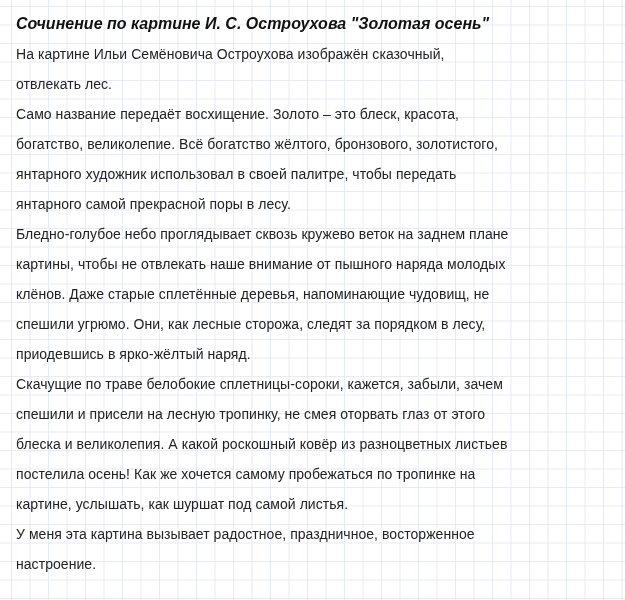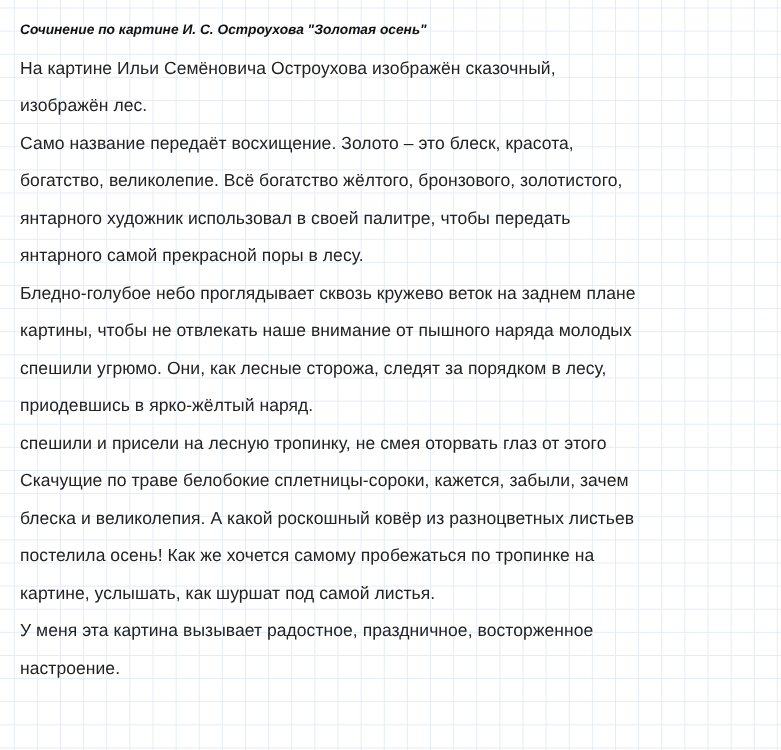--- a/index.html
+++ b/index.html
@@ -19,21 +19,21 @@
       font-family: "Liberation Sans", "DejaVu Sans", sans-serif;
       color: #222222;
     }
     .page {
       position: absolute;
       left: 16px;
       top: 9px;
       width: 600px;
     }
     .title {
-      font-size: 11px;
+      font-size: 16px;
       font-weight: bold;
       font-style: italic;
       line-height: 30px;
       height: 30px;
       white-space: nowrap;
       color: #111111;
     }
     .line {
       font-size: 14px;
       line-height: 30px;
@@ -41,29 +41,30 @@
       white-space: nowrap;
       letter-spacing: 0.05px;
     }
   </style>
 </head>
 <body>
 
 <div class="page">
   <div class="title">Сочинение по картине И. С. Остроухова "Золотая осень"</div>
   <div class="line">На картине Ильи Семёновича Остроухова изображён сказочный,</div>
-  <div class="line">изображён лес.</div>
+  <div class="line">отвлекать лес.</div>
   <div class="line">Само название передаёт восхищение. Золото – это блеск, красота,</div>
   <div class="line">богатство, великолепие. Всё богатство жёлтого, бронзового, золотистого,</div>
   <div class="line">янтарного художник использовал в своей палитре, чтобы передать</div>
   <div class="line">янтарного самой прекрасной поры в лесу.</div>
   <div class="line">Бледно-голубое небо проглядывает сквозь кружево веток на заднем плане</div>
   <div class="line">картины, чтобы не отвлекать наше внимание от пышного наряда молодых</div>
+  <div class="line">клёнов. Даже старые сплетённые деревья, напоминающие чудовищ, не</div>
   <div class="line">спешили угрюмо. Они, как лесные сторожа, следят за порядком в лесу,</div>
   <div class="line">приодевшись в ярко-жёлтый наряд.</div>
+  <div class="line">Скачущие по траве белобокие сплетницы-сороки, кажется, забыли, зачем</div>
   <div class="line">спешили и присели на лесную тропинку, не смея оторвать глаз от этого</div>
-  <div class="line">Скачущие по траве белобокие сплетницы-сороки, кажется, забыли, зачем</div>
   <div class="line">блеска и великолепия. А какой роскошный ковёр из разноцветных листьев</div>
   <div class="line">постелила осень! Как же хочется самому пробежаться по тропинке на</div>
   <div class="line">картине, услышать, как шуршат под самой листья.</div>
   <div class="line">У меня эта картина вызывает радостное, праздничное, восторженное</div>
   <div class="line">настроение.</div>
 </div>
 
 </body></html>

